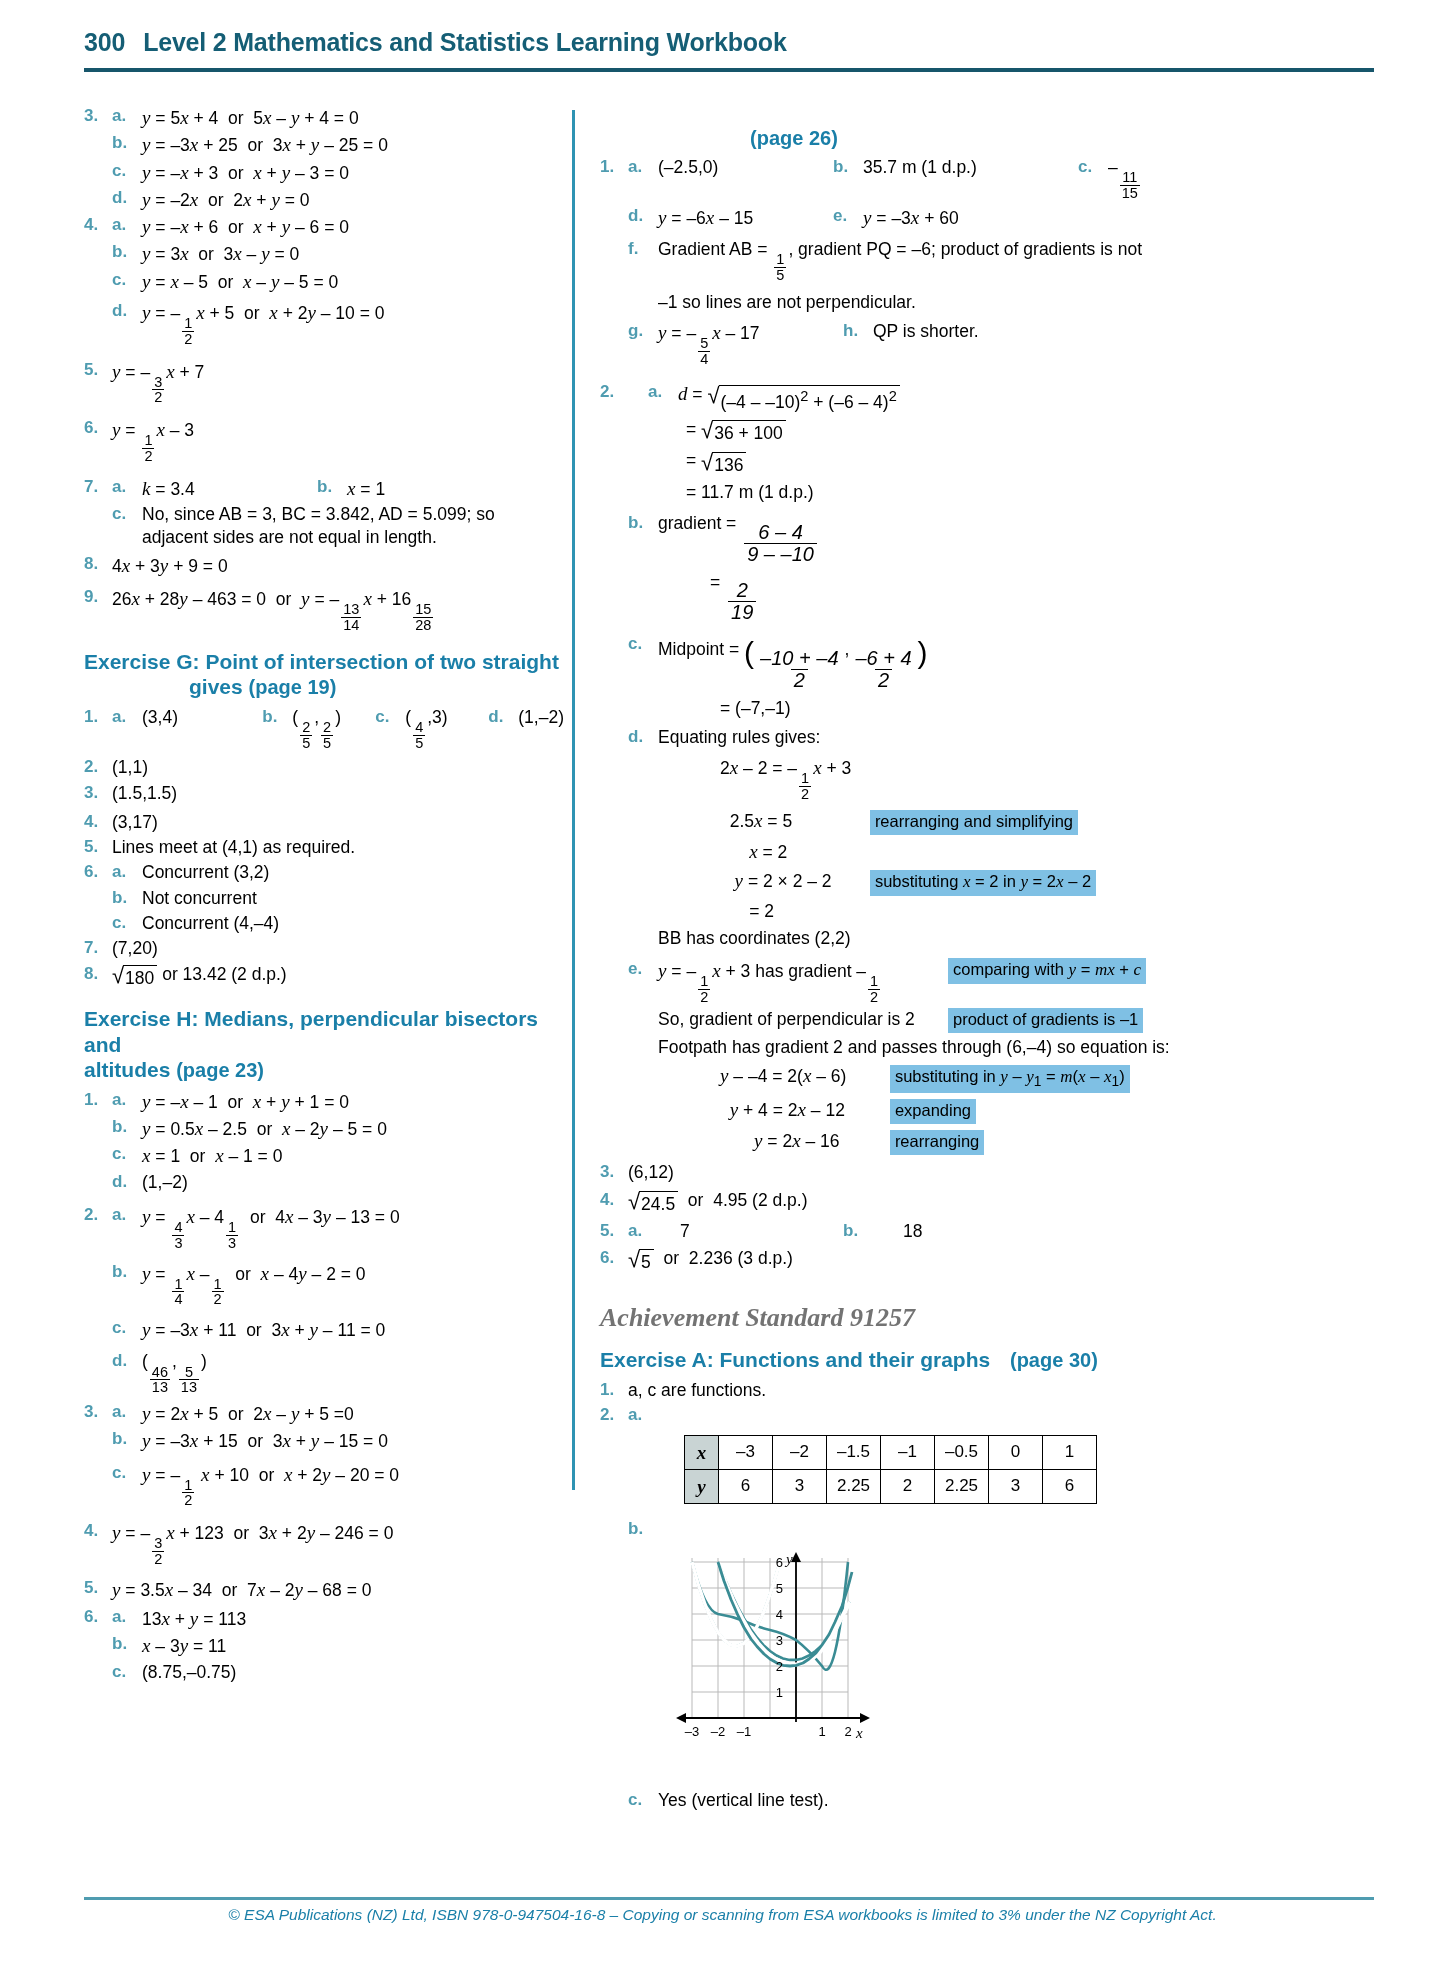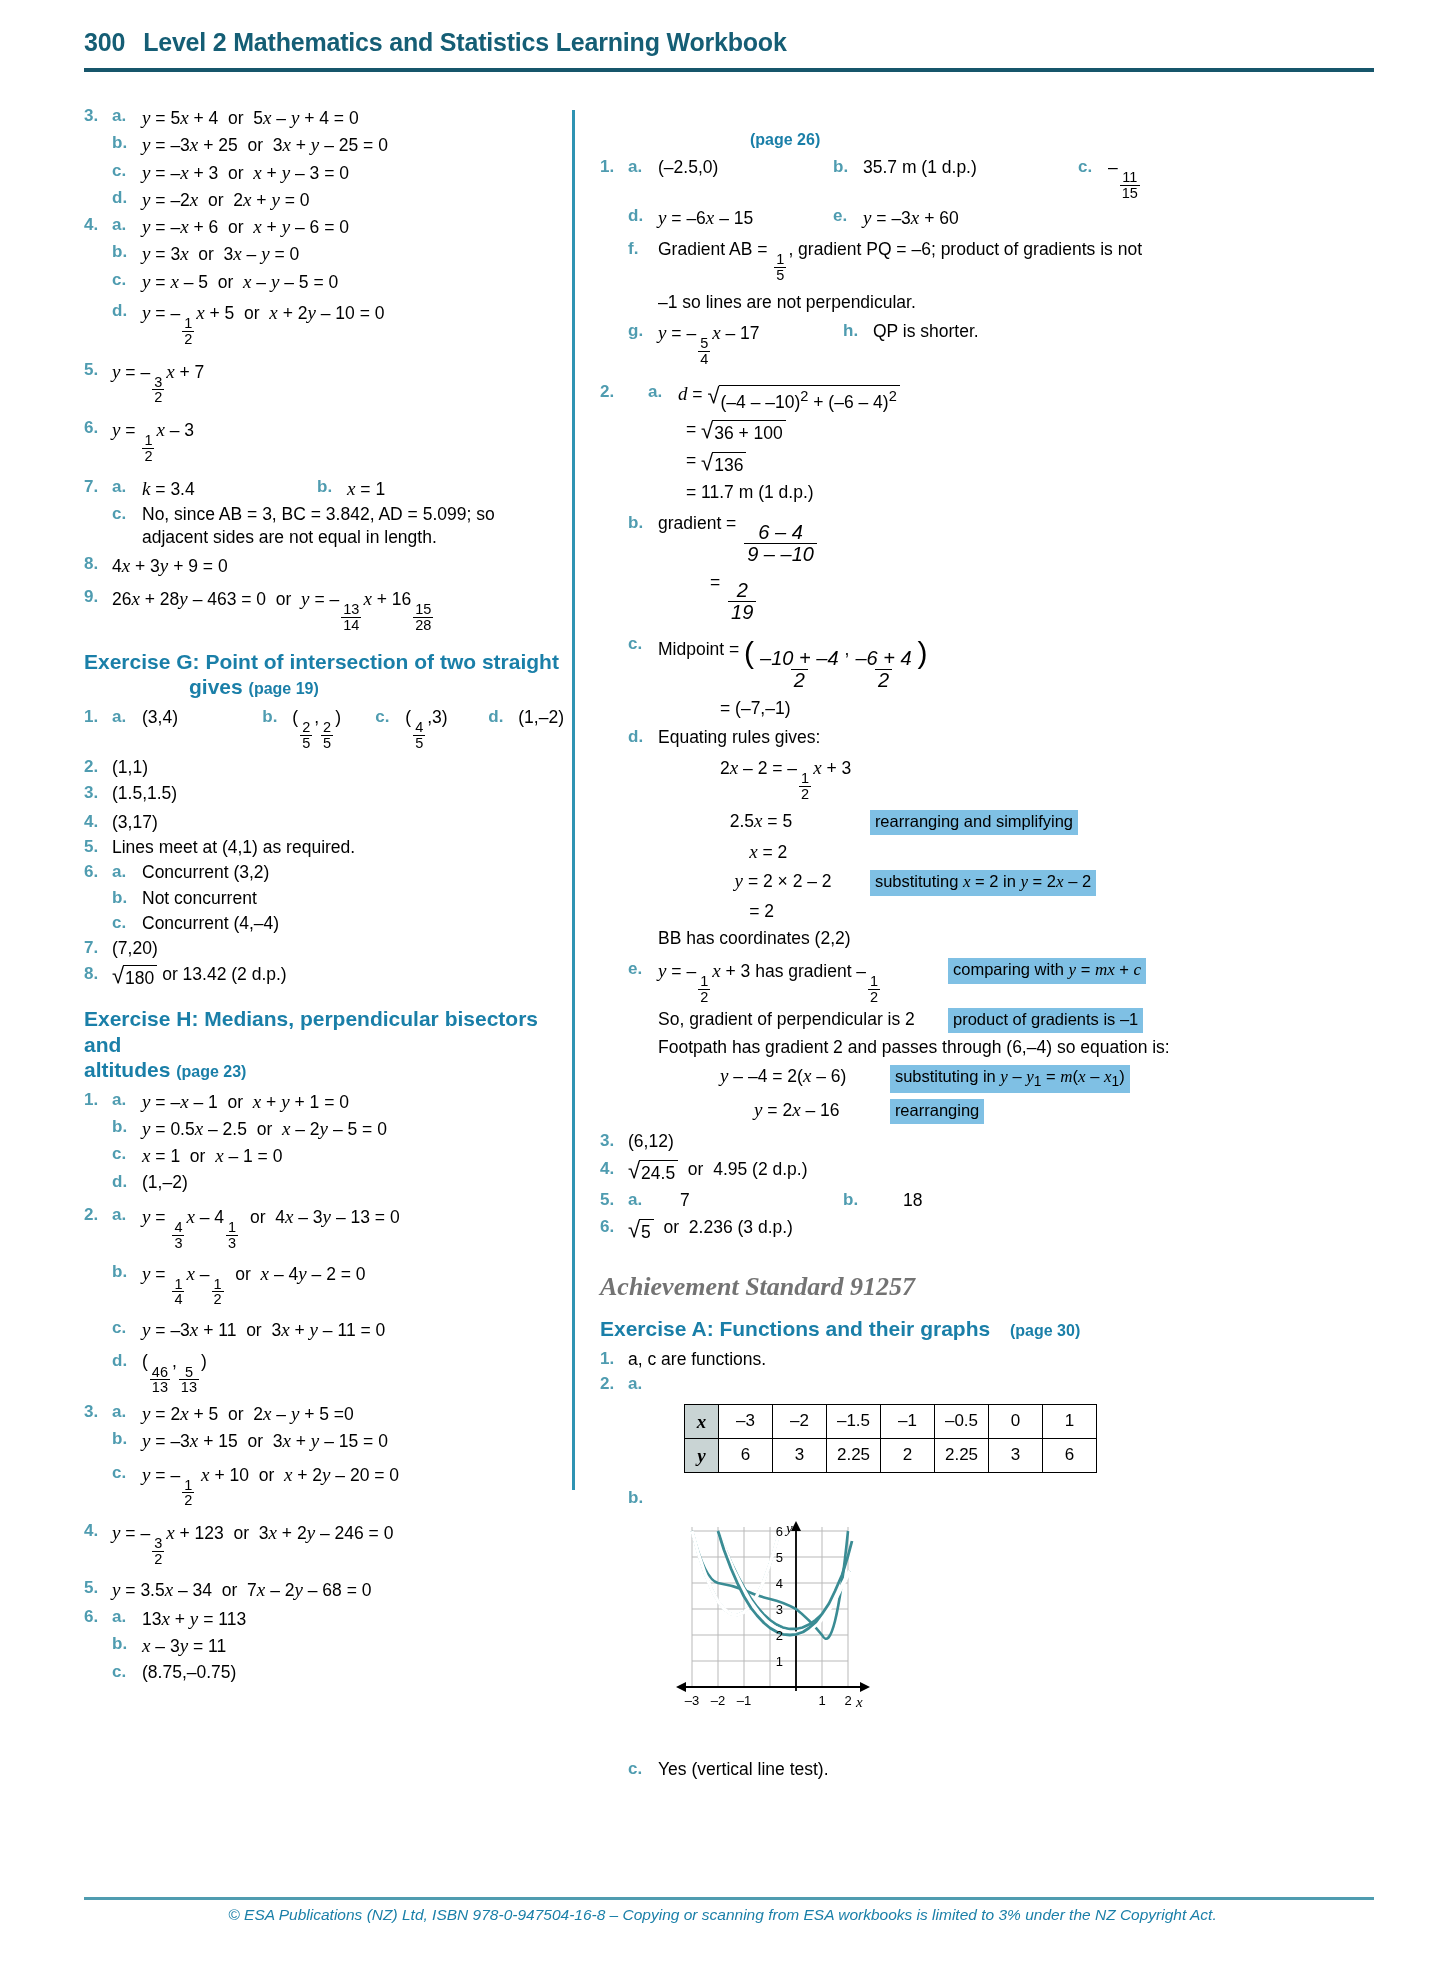--- a/index.html
+++ b/index.html
@@ -48,21 +48,21 @@
   .frb > span { font-size:20px; padding:0 3px;font-style:italic; }
   .frb .den { border-top:1.4px solid #000; }
 
   
   .rad { display:inline-flex; align-items:stretch; vertical-align:-0.18em; }
   .rad .sign { font-size:22px; line-height:1; margin-right:-1px; }
   .rad .arg { border-top:1.4px solid #000; padding:1px 3px 0 2px; }
 
   
   .ex-head { color:#1a7fa8; font-weight:bold; font-size:21px; line-height:1.22; margin:16px 0 6px 0; }
-  .ex-head .pg { font-size:16px; }
+  .ex-head .pg { font-size:20px; }
   .as-head { color:#737373; font-weight:bold; font-style:italic; font-size:26px; margin:26px 0 12px 0;
              font-family:"Liberation Serif", serif; }
 
   
   .hl { background:#7fc0e4; color:#000; padding:1px 5px 2px 5px; font-size:16.5px; display:inline-block; }
 
   
   .wl { margin-left:86px; white-space:nowrap; }
   .wl2 { margin-left:120px; white-space:nowrap; }
 
@@ -525,20 +525,24 @@
       <span class="hl">product of gradients is –1</span>
     </div>
     <div class="row" style="margin-top:3px">
       <span class="num"></span>
       <span class="alpha"></span>
       <span class="body">Footpath has gradient 2 and passes through (6,–4) so equation is:</span>
     </div>
     <div class="wl2" style="margin-top:4px">
       <span class="mm" style="display:inline-block;width:165px"><i class="v">y</i> – –4 = 2(<i class="v">x</i> – 6)</span>
       <span class="hl">substituting in <i class="v" style="font-size:17px">y</i> – <i class="v" style="font-size:17px">y</i><sub>1</sub> = <i class="v" style="font-size:17px">m</i>(<i class="v" style="font-size:17px">x</i> – <i class="v" style="font-size:17px">x</i><sub>1</sub>)</span>
+    </div>
+    <div class="wl2" style="margin-top:4px">
+      <span class="mm" style="display:inline-block;width:165px">&nbsp;&nbsp;<i class="v">y</i> + 4 = 2<i class="v">x</i> – 12</span>
+      <span class="hl">expanding</span>
     </div>
     <div class="wl2" style="margin-top:4px">
       <span class="mm" style="display:inline-block;width:165px">&nbsp;&nbsp;&nbsp;&nbsp;&nbsp;&nbsp;&nbsp;<i class="v">y</i> = 2<i class="v">x</i> – 16</span>
       <span class="hl">rearranging</span>
     </div>
 
     <div class="row" style="margin-top:6px">
       <span class="num">3.</span>
       <span class="body mm">(6,12)</span>
     </div>

